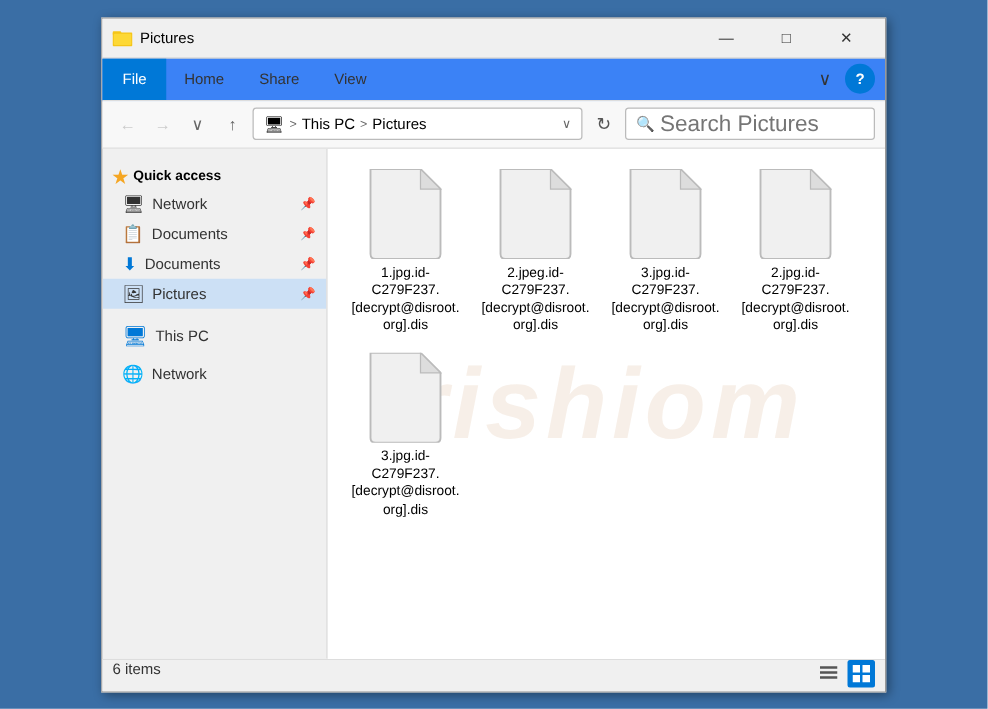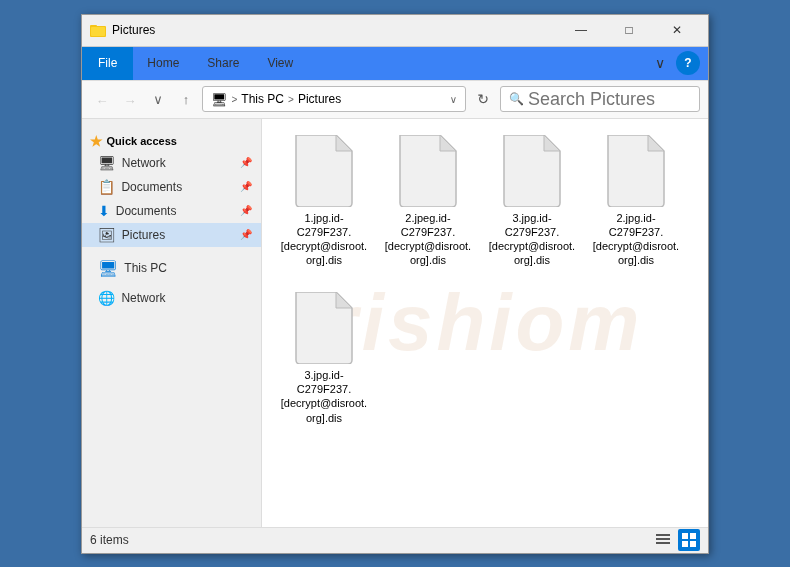--- a/index.html
+++ b/index.html
@@ -237,21 +237,21 @@
     .content {
       flex: 1;
       background: #fff;
       overflow-y: auto;
       position: relative;
       padding: 12px;
     }
     .files-grid {
       display: grid;
       grid-template-columns: repeat(5, 100px);
-      gap: 16px 4px;
+      gap: 6px 4px;
     }
     .file-item {
       width: 100px;
       display: flex;
       flex-direction: column;
       align-items: center;
       padding: 4px;
       cursor: pointer;
       border-radius: 3px;
     }
@@ -290,21 +290,21 @@
       white-space: nowrap;
       letter-spacing: 4px;
       font-style: italic;
     }
     
     .status-bar {
       height: 26px;
       background: #f0f0f0;
       border-top: 1px solid #ddd;
       display: flex;
-      align-items: center;
+      align-items: flex-start;
       padding: 0 8px;
       font-size: 12px;
       color: #333;
       flex-shrink: 0;
     }
     .status-right {
       margin-left: auto;
       display: flex;
       gap: 4px;
     }

